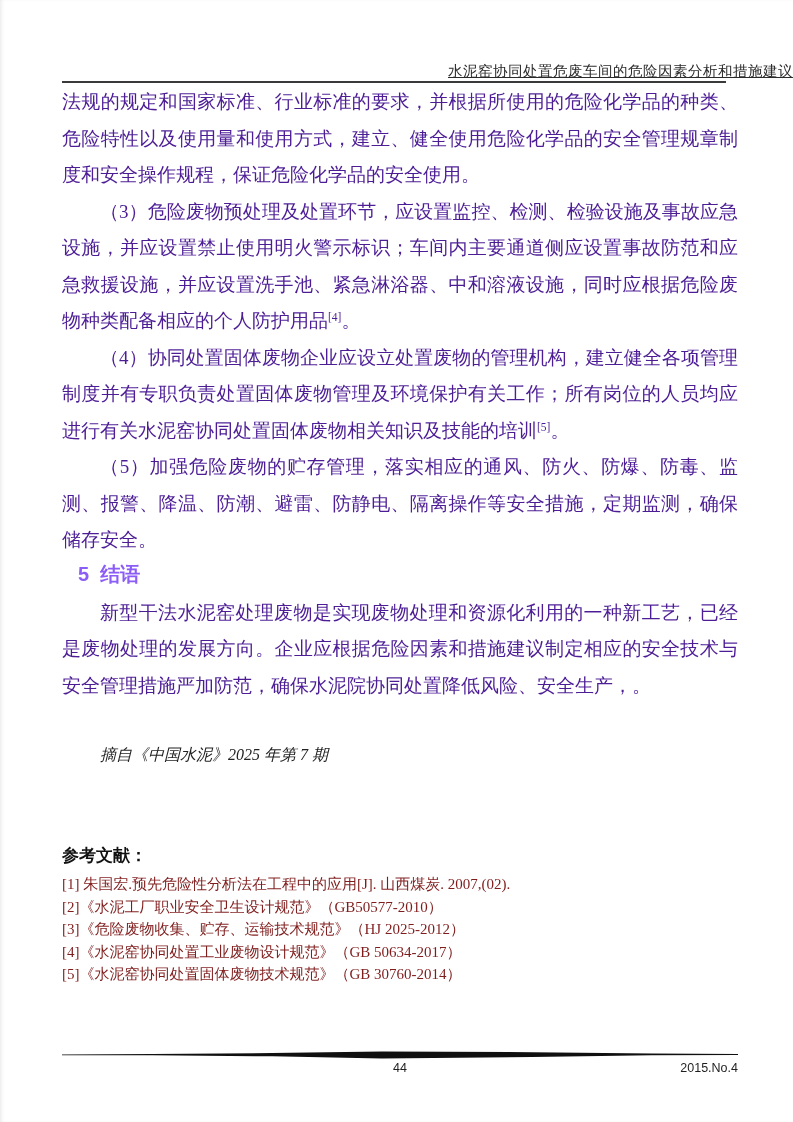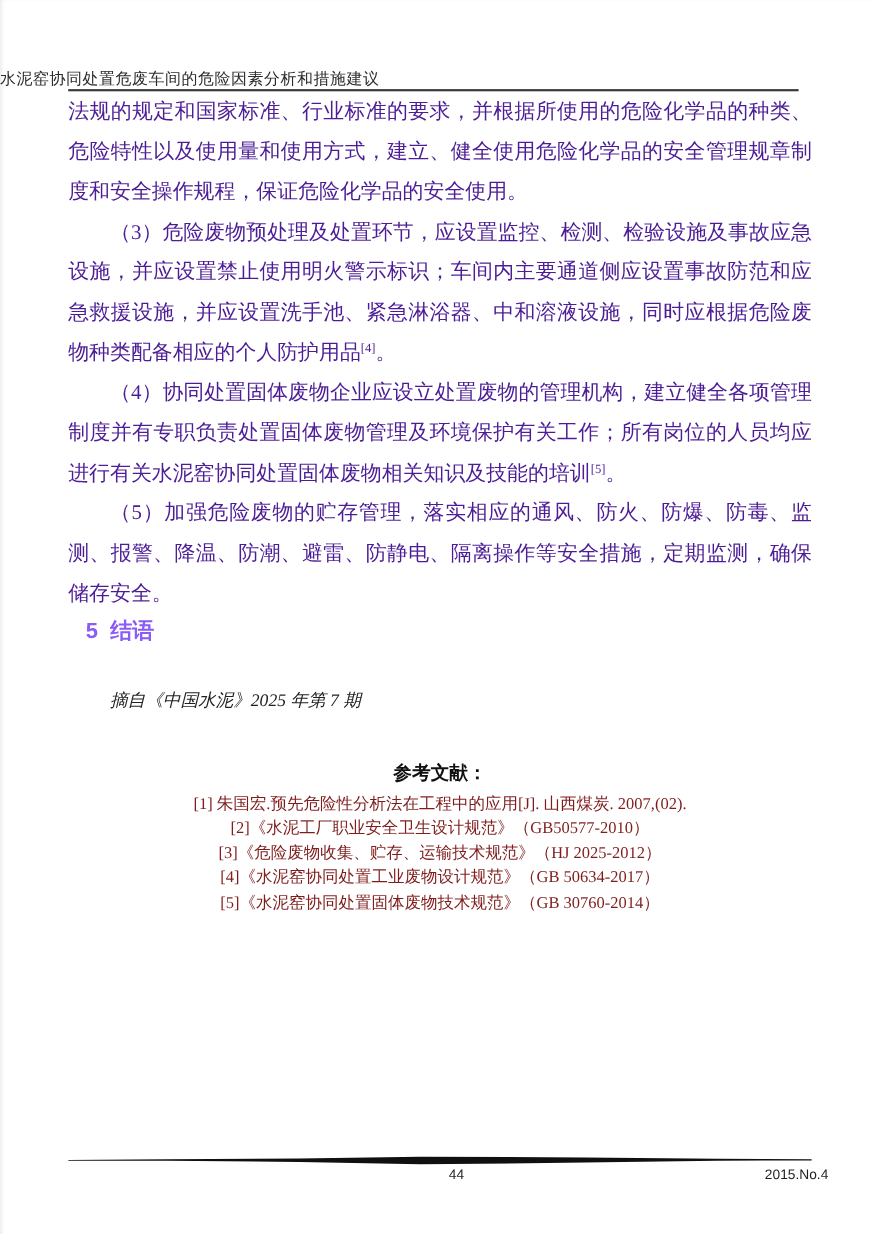--- a/index.html
+++ b/index.html
@@ -17,24 +17,25 @@
     font-family: "Liberation Serif", "DejaVu Serif", serif;
     color: #1c1c1c;
   }
 
   
   .header-title {
     position: absolute;
     top: 62px;
     left: 0;
     width: 100%;
-    text-align: left;
+    text-align: right;
     font-size: 14.5px;
     letter-spacing: 0.5px;
     color: #2b2b2b;
+    text-decoration: underline;
   }
   .header-rule {
     position: absolute;
     top: 81px;
     left: 62px;
     width: 664px;
     height: 2px;
     background: #3a3a3a;
   }
 
@@ -73,21 +74,21 @@
 
   .source-note {
     margin: 40px 0 0 0;
     padding-left: 38px;
     font-style: italic;
     font-size: 16px;
     line-height: 22px;
     color: #222222;
   }
 
-  .references { margin-top: 44px; text-align: center; }
+  .references { margin-top: 80px; }
   .ref-heading {
     font-family: "Liberation Sans", "DejaVu Sans", sans-serif;
     font-weight: 700;
     font-size: 17px;
     line-height: 20px;
     color: #111111;
     margin-bottom: 7px;
   }
   .ref-item {
     font-size: 15px;
@@ -101,21 +102,21 @@
     position: absolute;
     top: 1050px;
     left: 62px;
     width: 676px;
     height: 10px;
     display: block;
   }
   .footer-row {
     position: absolute;
     top: 1061px;
-    left: 77px;
+    left: 62px;
     width: 676px;
     height: 18px;
     font-family: "Liberation Sans", "DejaVu Sans", sans-serif;
     font-size: 12.5px;
     color: #1f1f1f;
   }
   .page-num {
     position: absolute;
     left: 0;
     width: 100%;
@@ -139,20 +140,21 @@
 
     <div>
         <p class="body-para"><span>法规的规定和国家标准、行业标准的要求，并根据所使用的危险化学品的种类、危险特性以及使用量和使用方式，建立、健全使用危险化学品的安全管理规章制度和安全操作规程，保证危险化学品的安全使用。</span></p>
         <p class="body-para indent"><span>（3）危险废物预处理及处置环节，应设置监控、检测、检验设施及事故应急设施，并应设置禁止使用明火警示标识；车间内主要通道侧应设置事故防范和应急救援设施，并应设置洗手池、紧急淋浴器、中和溶液设施，同时应根据危险废物种类配备相应的个人防护用品</span><sup>[4]</sup><span>。</span></p>
         <p class="body-para indent"><span>（4）协同处置固体废物企业应设立处置废物的管理机构，建立健全各项管理制度并有专职负责处置固体废物管理及环境保护有关工作；所有岗位的人员均应进行有关水泥窑协同处置固体废物相关知识及技能的培训</span><sup>[5]</sup><span>。</span></p>
         <p class="body-para indent"><span>（5）加强危险废物的贮存管理，落实相应的通风、防火、防爆、防毒、监测、报警、降温、防潮、避雷、防静电、隔离操作等安全措施，定期监测，确保储存安全。</span></p>
       </div>
 
     <h2 class="section-heading">5  结语</h2>
 
+    <p class="body-para indent conclusion">新型干法水泥窑处理废物是实现废物处理和资源化利用的一种新工艺，已经是废物处理的发展方向。企业应根据危险因素和措施建议制定相应的安全技术与安全管理措施严加防范，确保水泥院协同处置降低风险、安全生产，。</p>
 
     <p class="source-note">摘自《中国水泥》2025 年第 7 期</p>
 
     <div class="references">
       <div class="ref-heading">参考文献：</div>
       <div>
           <div class="ref-item">[1] 朱国宏.预先危险性分析法在工程中的应用[J]. 山西煤炭. 2007,(02).</div>
           <div class="ref-item">[2]《水泥工厂职业安全卫生设计规范》（GB50577-2010）</div>
           <div class="ref-item">[3]《危险废物收集、贮存、运输技术规范》（HJ 2025-2012）</div>
           <div class="ref-item">[4]《水泥窑协同处置工业废物设计规范》（GB 50634-2017）</div>

